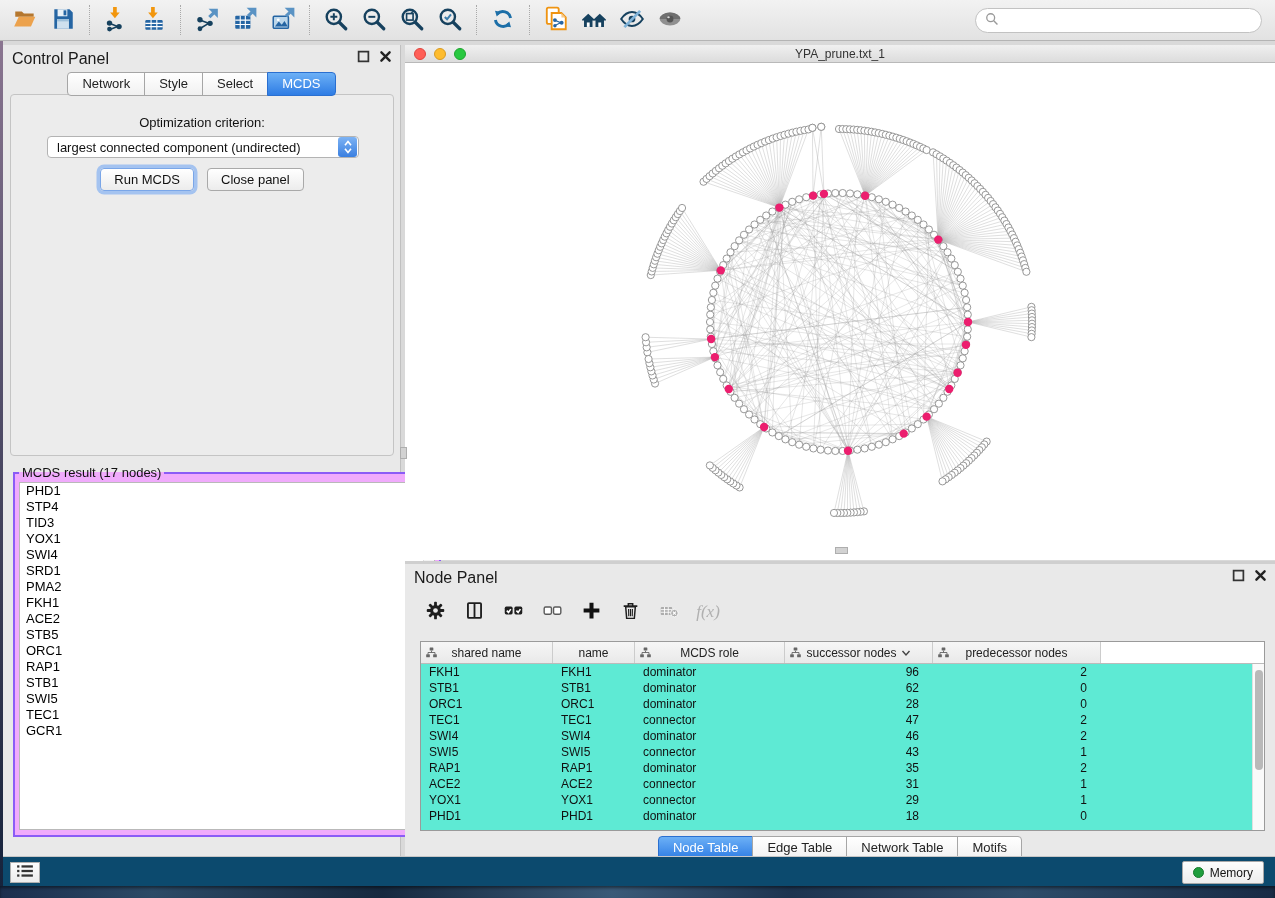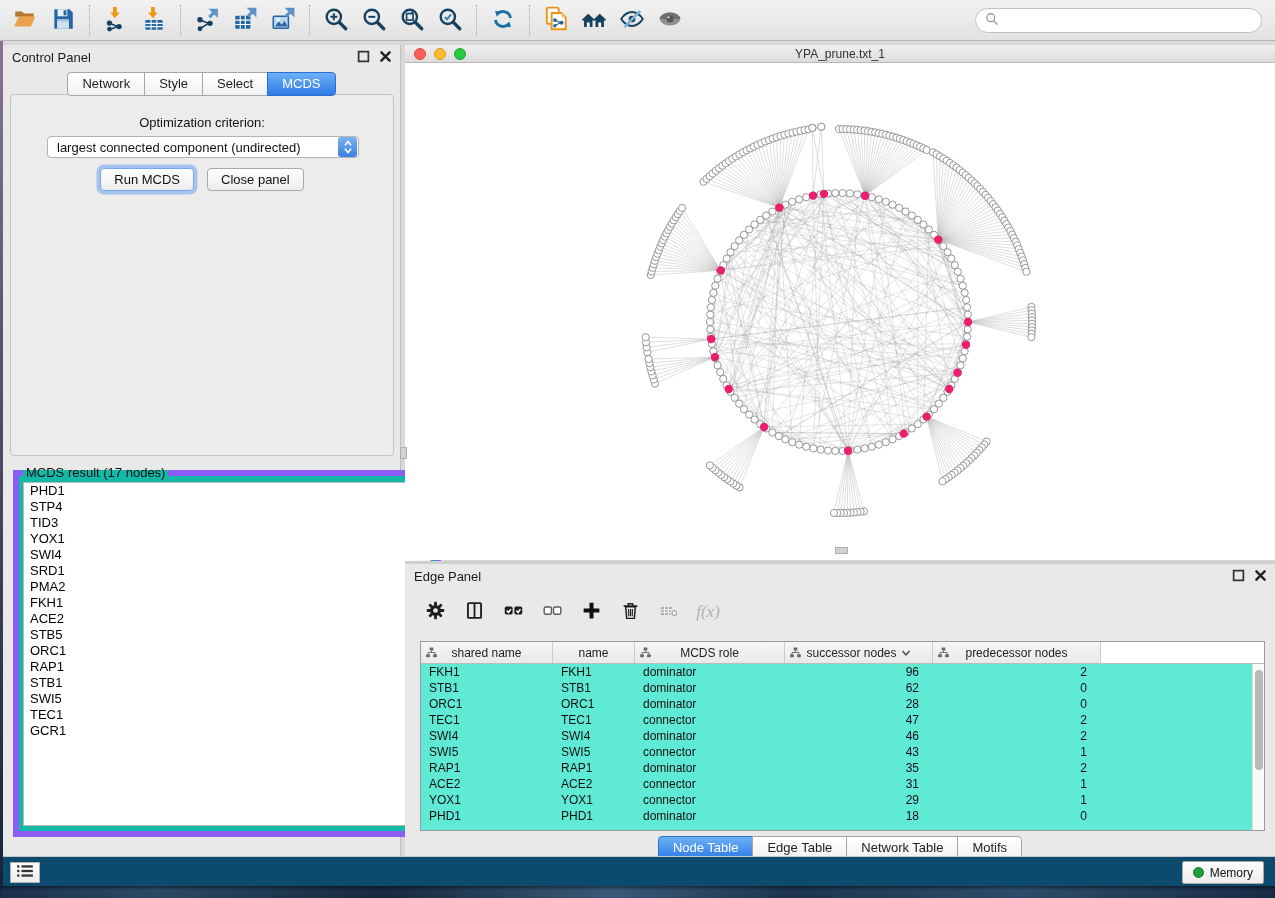--- a/index.html
+++ b/index.html
@@ -23,21 +23,21 @@
   .tb-sep { width:0; height:30px; border-left:1px dotted #a9a9a9; margin:0 7px; }
   .search-wrap { position:absolute; right:13px; top:8px; width:287px; height:25px;
     border:1px solid #c2c2c2; border-radius:13px; background:#fff; display:flex; align-items:center; padding:0 9px; }
   .search-wrap svg { width:14px; height:14px; margin-right:6px; flex:none; }
   .search-wrap input { border:none; outline:none; flex:1; font-size:13px; background:transparent; font-family:inherit; }
 
   
   .control-panel { position:absolute; left:3px; top:45px; width:398px; height:811px;
     background:#e9e9e9; border-right:1px solid #c0c0c0; }
   .panel-head { position:relative; height:24px; }
-  .panel-title { position:absolute; left:9px; top:5px; font-size:13px; color:#1a1a1a; }
+  .panel-title { position:absolute; left:9px; top:5px; font-size:16px; color:#1a1a1a; }
   .panel-icons { position:absolute; right:8px; top:5px; display:flex; gap:9px; }
   .panel-icons span { width:13px; height:13px; display:inline-flex; }
   .ctab-row { position:absolute; left:0; top:27px; width:100%; display:flex; justify-content:center; z-index:3; }
   .seg { display:flex; }
   .seg .tab { padding:3px 14px 4px; background:linear-gradient(180deg,#ffffff,#f1f1f1);
     border:1px solid #a6a6a6; margin-left:-1px; font-size:13px; color:#222; cursor:default; }
   .seg .tab:first-child { border-radius:4px 0 0 4px; margin-left:0; }
   .seg .tab:last-child { border-radius:0 4px 4px 0; }
   .seg .tab.active { background:linear-gradient(180deg,#6cb0f6,#2e7ce4); border-color:#2a6fd0; color:#fff; }
   .ctab-content { position:absolute; left:7px; top:49px; width:384px; height:362px;
@@ -46,21 +46,21 @@
   .select-box { position:absolute; top:41px; left:36px; width:312px; height:22px; background:#fff;
     border:1px solid #b3b3b3; border-radius:4px; display:flex; align-items:center; cursor:default; }
   .select-box .val { flex:1; padding-left:9px; font-size:13px; white-space:nowrap; }
   .select-box .stepper { width:19px; height:20px; margin-right:1px; border-radius:3px;
     background:linear-gradient(180deg,#7db3f4,#3a7fe0); display:flex; align-items:center; justify-content:center; }
   .btn-row { position:absolute; top:73px; width:100%; display:flex; justify-content:center; gap:13px; }
   .push-btn { height:23px; padding:0 13px; font-size:13px; font-family:inherit; color:#111;
     background:linear-gradient(180deg,#ffffff,#ececec); border:1px solid #a9a9a9; border-radius:4px; cursor:default; }
   .push-btn.focused { box-shadow:0 0 0 3.5px rgba(116,168,243,.6); border-color:#7aa6e8; }
   fieldset.mcds { position:absolute; left:10px; top:420px; width:428px; height:372px;
-    border:6px solid #8b5cf6; background:#14b8a6; padding:0; }
+    border:2px solid #8b5cf6; background:#f0abfc; padding:0; }
   fieldset.mcds legend { font-size:13px; color:#111; margin-left:4px; padding:0 3px; }
   .mcds-list { position:absolute; left:4px; top:2px; right:4px; bottom:5px; background:#fff;
     border:1px solid #b9b9b9; overflow:hidden; }
   .mcds-scroll { position:absolute; right:0; top:0; width:11px; bottom:0; background:#f4f4f4; border-left:1px solid #ddd; }
   .mcds-item { font-size:13px; line-height:16px; padding-left:6px; color:#000; }
 
   
   .right-col { position:absolute; left:405px; top:45px; width:870px; height:811px; }
   .net-window { position:absolute; left:0; top:0; width:870px; height:515px; }
   .net-titlebar { height:18px; background:linear-gradient(180deg,#f0f0f0,#dcdcdc);
@@ -1080,21 +1080,21 @@
               <circle cx="306.1331953075511" cy="276.0610743431688" r="4.2" fill="#ec1e6e"></circle>
             </g>
           </svg>
         </div>
       <div class="vthumb"></div>
       <div class="hthumb"></div>
     </div>
 
     <div class="table-panel">
       <div class="panel-head">
-        <span class="panel-title">Edge Panel</span>
+        <span class="panel-title">Node Panel</span>
         <span class="panel-icons">
           <span>
               <svg viewBox="0 0 12 12">
                 <rect x="1.5" y="1.5" width="9" height="9" fill="none" stroke="#333" stroke-width="1.6"></rect>
               </svg>
             </span>
           <span>
               <svg viewBox="0 0 12 12">
                 <path d="M2.2 2.2l7.6 7.6M9.8 2.2l-7.6 7.6" stroke="#222" stroke-width="2.2" stroke-linecap="round"></path>
               </svg>

